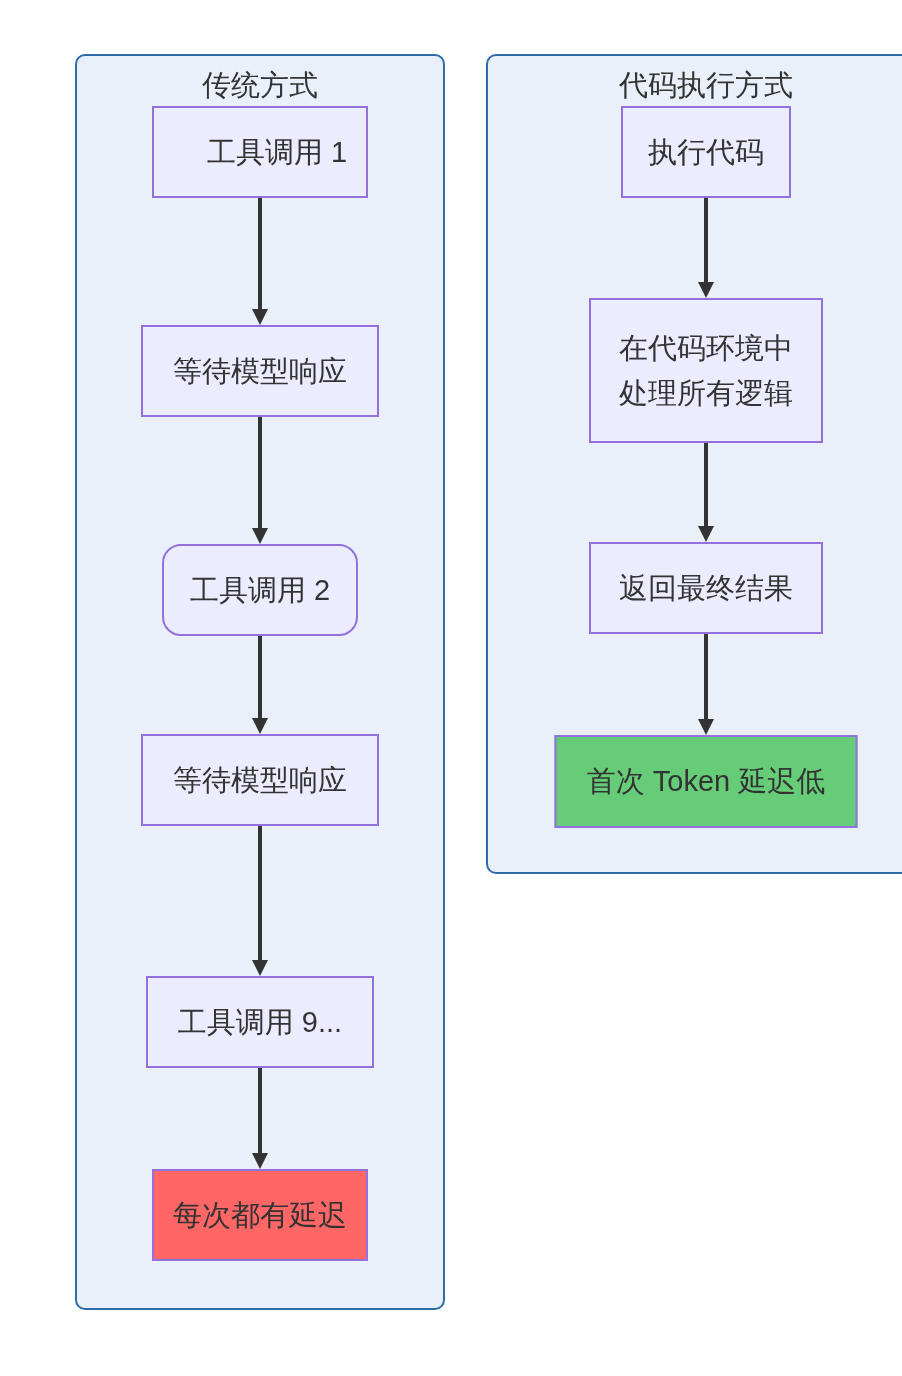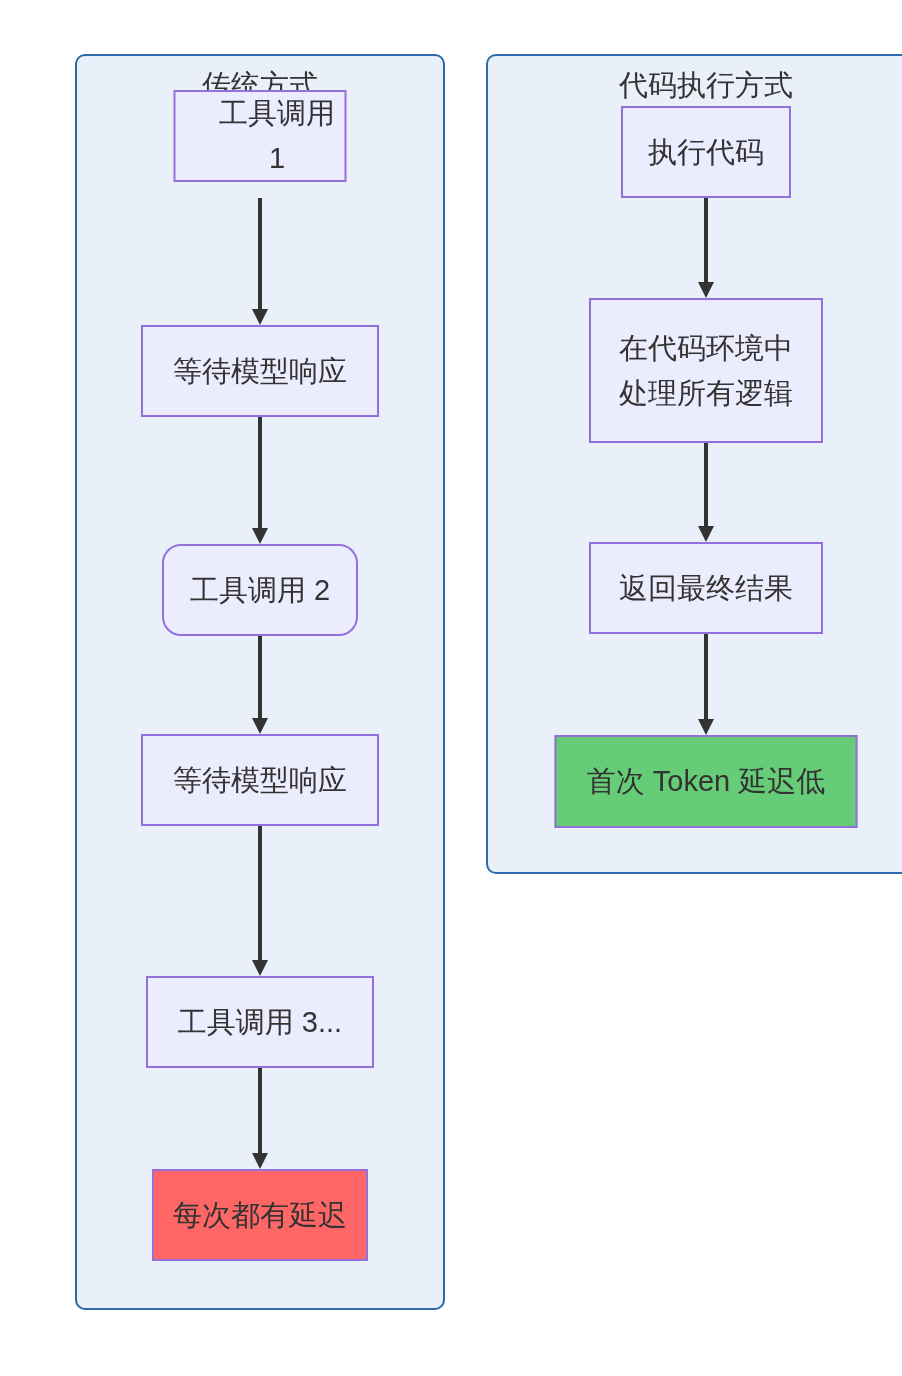--- a/index.html
+++ b/index.html
@@ -83,21 +83,21 @@
   }
 </style>
 </head>
 <body>
 
 <div class="canvas">
 
   <section class="cluster" style="left:39px;top:54px;width:370px;height:1256px;">
     <div class="cluster-title">传统方式</div>
 
-    <div class="node" style="top:34px;width:173px;height:92px;padding-left:34px;">工具调用 1</div>
+    <div class="node" style="top:50px;width:216px;height:92px;padding-left:34px;">工具调用 1</div>
 
     <div class="arrow" style="top:142px;height:127px;">
       <div class="shaft"></div>
       <div class="head"></div>
     </div>
 
     <div class="node" style="top:269px;width:238px;height:92px;">等待模型响应</div>
 
     <div class="arrow" style="top:361px;height:127px;">
       <div class="shaft"></div>
@@ -111,21 +111,21 @@
       <div class="head"></div>
     </div>
 
     <div class="node" style="top:678px;width:238px;height:92px;">等待模型响应</div>
 
     <div class="arrow" style="top:770px;height:150px;">
       <div class="shaft"></div>
       <div class="head"></div>
     </div>
 
-    <div class="node" style="top:920px;width:228px;height:92px;">工具调用 3...</div>
+    <div class="node" style="top:920px;width:228px;height:92px;">工具调用 9...</div>
 
     <div class="arrow" style="top:1012px;height:101px;">
       <div class="shaft"></div>
       <div class="head"></div>
     </div>
 
     <div class="node warning" style="top:1113px;width:216px;height:92px;">每次都有延迟</div>
   </section>
 
   <section class="cluster" style="left:450px;top:54px;width:440px;height:820px;">

